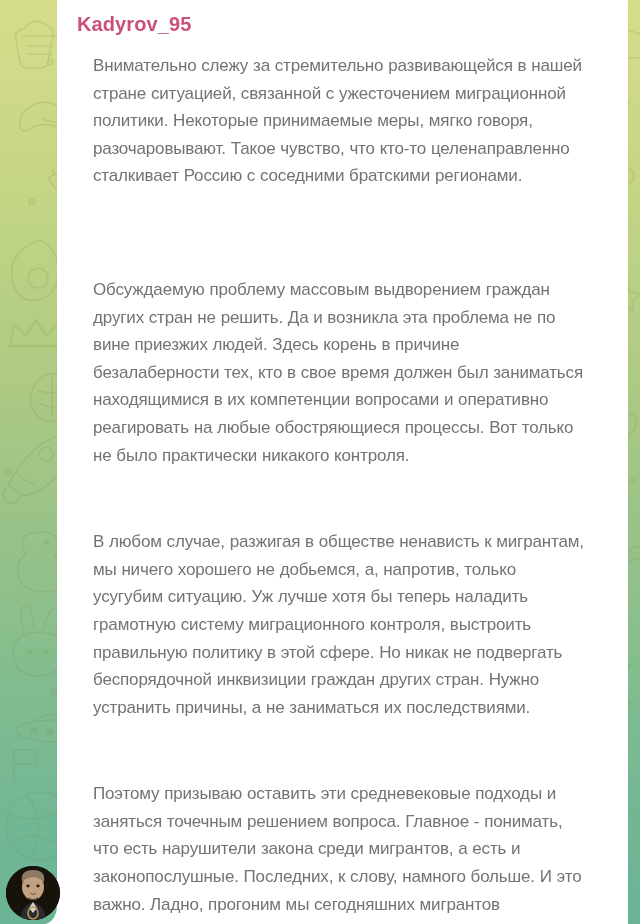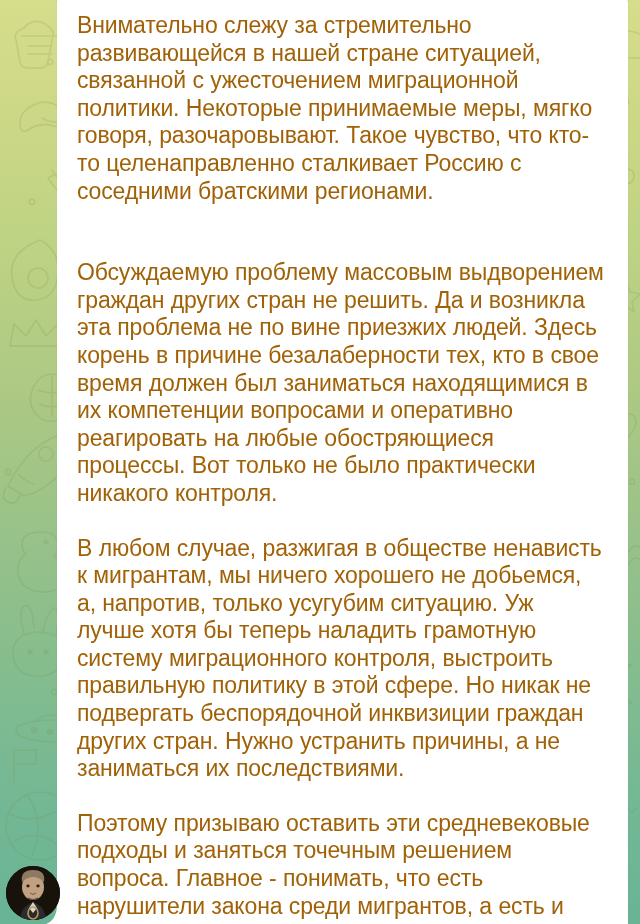--- a/index.html
+++ b/index.html
@@ -86,24 +86,24 @@
   #sender-name {
     color: #c94f7c;
     font-size: 20px;
     font-weight: bold;
     line-height: 24px;
     margin: 0 0 1px 0;
     letter-spacing: 0.1px;
   }
 
   .msg-paragraph {
-    color: #a16207;
-    font-size: 23px;
+    color: #737373;
+    font-size: 17px;
     line-height: 27.6px;
-    margin: 0;
+    margin: 16px;
     letter-spacing: -0.15px;
     word-spacing: 0.2px;
   }
   .para-gap { height: 27px; }
 </style>
 </head>
 <body>
 
 <div id="screen">
 
@@ -255,20 +255,21 @@
         <ellipse cx="27" cy="47" rx="5" ry="6" fill="none" stroke="#b79a4e" stroke-width="1.6"></ellipse>
       </svg>
     </div>
 
     <svg id="bubble-tail" viewBox="0 0 14 20" xmlns="http://www.w3.org/2000/svg" aria-hidden="true">
       <path d="M14 0 L14 20 L0 20 Q11 16 11 0 Z" fill="#ffffff"></path>
     </svg>
 
     <div id="bubble">
 
+      <div id="sender-name">Kadyrov_95</div>
 
       <p class="msg-paragraph">Внимательно слежу за стремительно развивающейся в нашей стране ситуацией, связанной с ужесточением миграционной политики. Некоторые принимаемые меры, мягко говоря, разочаровывают. Такое чувство, что кто-то целенаправленно сталкивает Россию с соседними братскими регионами.</p>
       <div class="para-gap"></div>
 
       <div class="para-gap"></div>
 
       <p class="msg-paragraph">Обсуждаемую проблему массовым выдворением граждан других стран не решить. Да и возникла эта проблема не по вине приезжих людей. Здесь корень в причине безалаберности тех, кто в свое время должен был заниматься находящимися в их компетенции вопросами и оперативно реагировать на любые обостряющиеся процессы. Вот только не было практически никакого контроля.</p>
       <div class="para-gap"></div>
 
       <p class="msg-paragraph">В любом случае, разжигая в обществе ненависть к мигрантам, мы ничего хорошего не добьемся, а, напротив, только усугубим ситуацию. Уж лучше хотя бы теперь наладить грамотную систему миграционного контроля, выстроить правильную политику в этой сфере. Но никак не подвергать беспорядочной инквизиции граждан других стран. Нужно устранить причины, а не заниматься их последствиями.</p>

